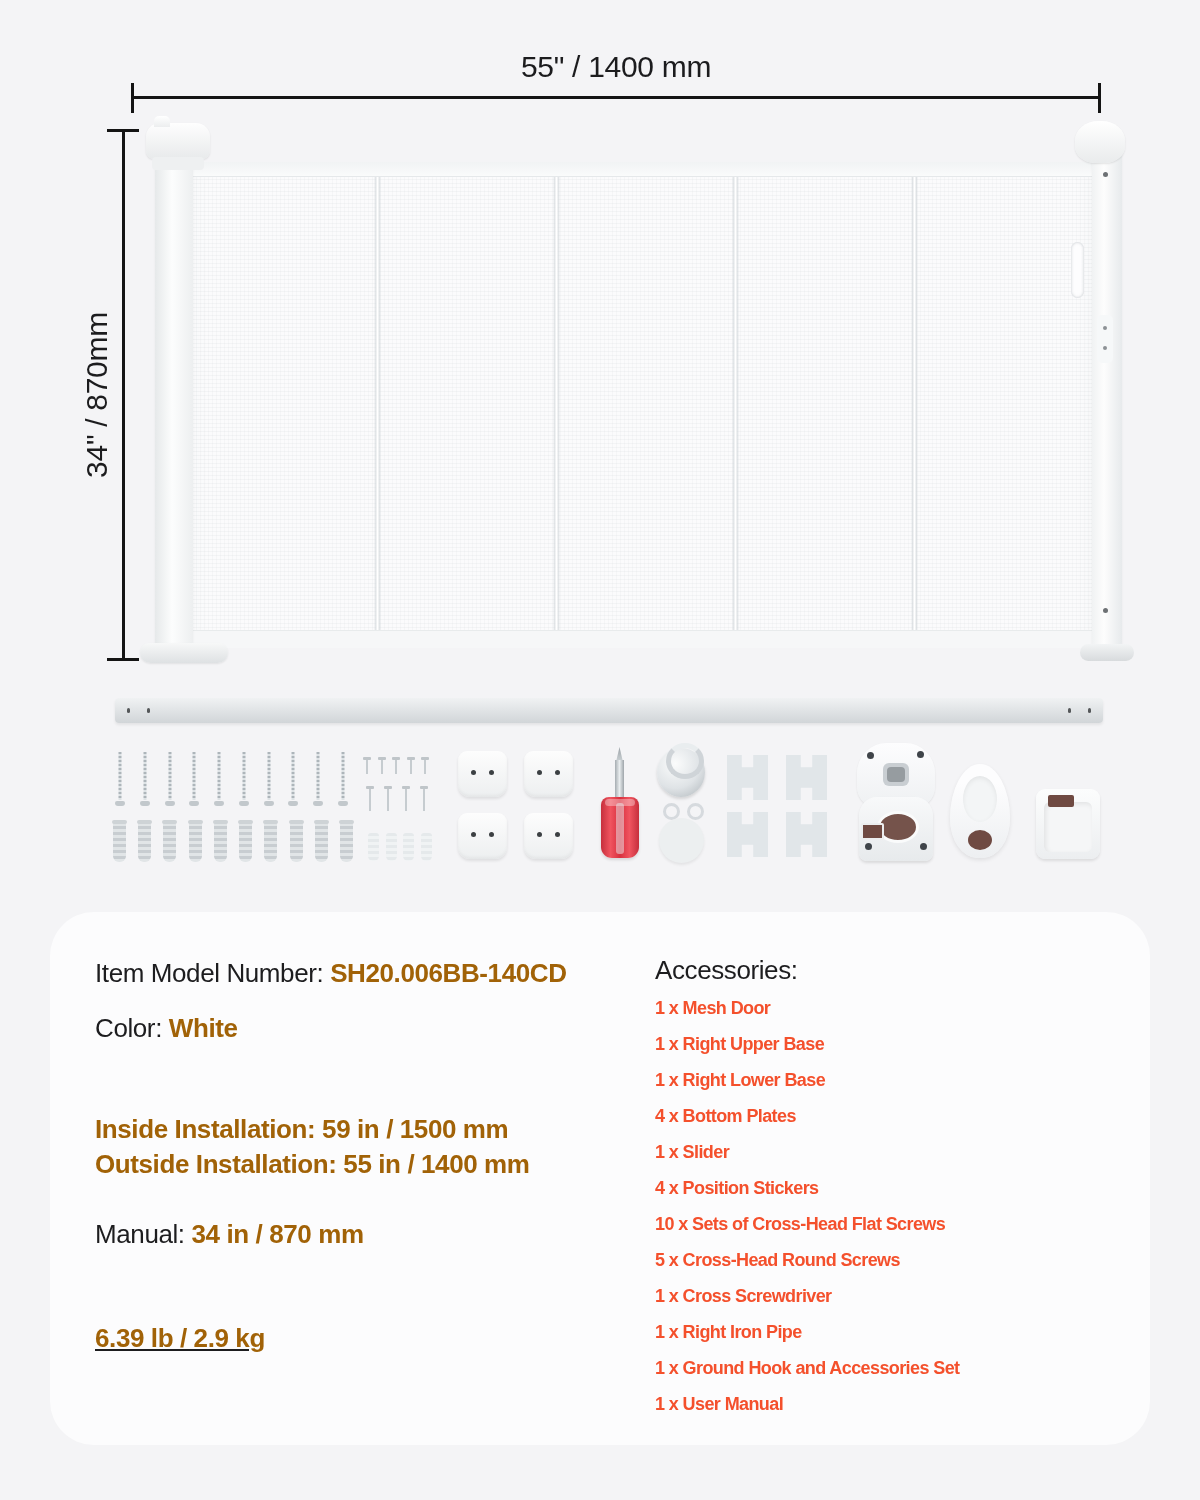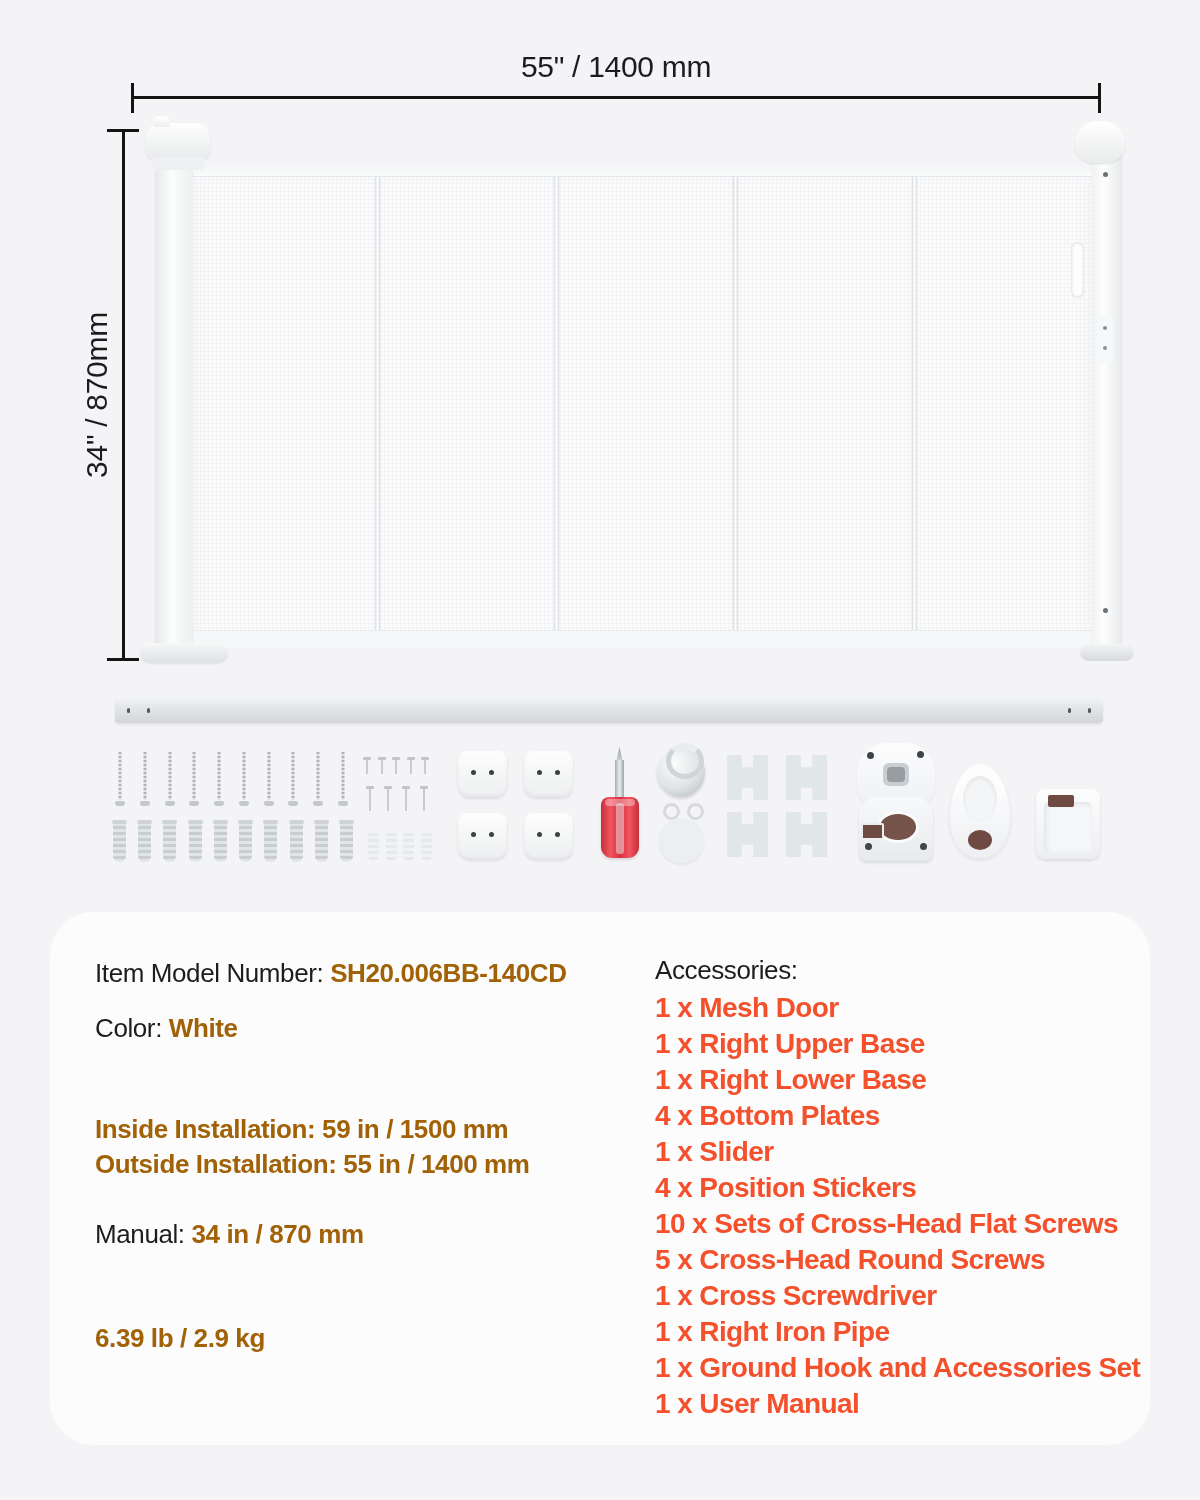--- a/index.html
+++ b/index.html
@@ -150,24 +150,24 @@
     background:linear-gradient(180deg,#fcfdfd,#eceef0);box-shadow:0 2px 3px rgba(0,0,0,0.10);}
   #sl-recess{position:absolute;left:8px;top:13px;width:48px;height:50px;border-radius:6px;
     background:#f5f6f7;box-shadow:inset 2px 2px 5px rgba(0,0,0,0.08);}
   #sl-brown{position:absolute;left:12px;top:6px;width:26px;height:12px;border-radius:2px;background:#6f4a42;}
 
   
   #spec-panel{position:absolute;left:50px;top:912px;width:1100px;height:533px;border-radius:44px;background:#fcfcfd;}
   .spec-row{position:absolute;left:95px;font-size:26px;line-height:33px;color:#1d1d1f;letter-spacing:-0.4px;white-space:nowrap;}
   .spec-value{color:#a16207;font-weight:700;}
   #sr-1{top:957px;} #sr-2{top:1012px;} #sr-3{top:1062px;} #sr-4{top:1113px;}
-  #sr-5{top:1148px;} #sr-6{top:1218px;} #sr-7{top:1270px;} #sr-8{top:1322px;}
+  #sr-5{top:1148px;} #sr-6{top:1218px;} #sr-7{top:1270px;} #sr-8{top:1322px;text-decoration:underline;}
   #acc-title{position:absolute;left:655px;top:955px;font-size:26px;color:#1d1d1f;letter-spacing:-0.4px;}
   #acc-list{position:absolute;left:655px;top:990px;width:460px;}
-  .acc-item{font-size:28px;line-height:36px;font-weight:700;color:#f4502c;letter-spacing:-0.6px;white-space:nowrap;}
+  .acc-item{font-size:18px;line-height:36px;font-weight:700;color:#f4502c;letter-spacing:-0.6px;white-space:nowrap;}
 </style>
 </head>
 <body>
 
 <div id="canvas">
 
   <div class="dim-label" id="dim-top-label">55" / 1400 mm</div>
   <div id="dim-top-line"></div>
   <div class="dim-tick-v" id="dim-tick-tl"></div>
   <div class="dim-tick-v" id="dim-tick-tr"></div>

